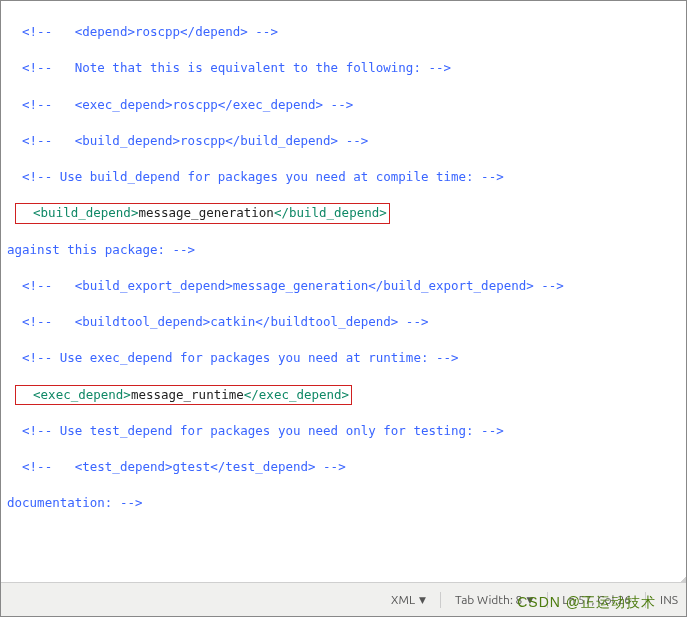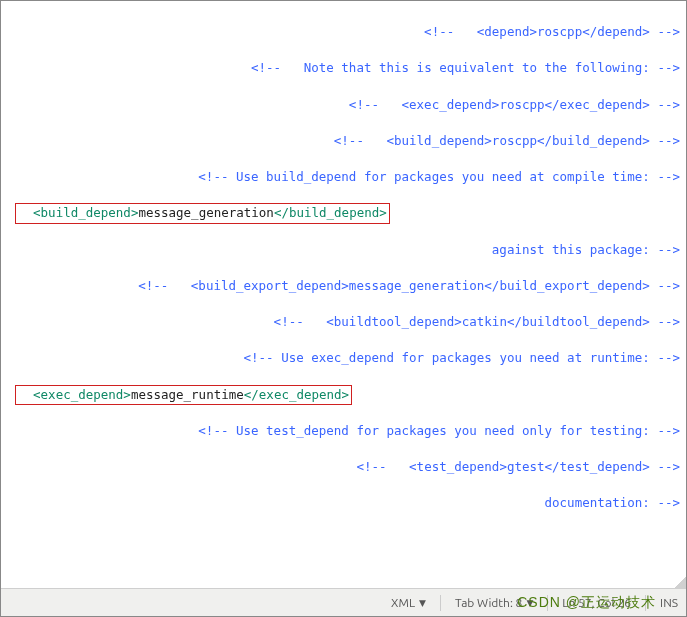--- a/index.html
+++ b/index.html
@@ -12,35 +12,35 @@
     overflow: hidden;
     position: relative;
     border: 1px solid #888;
   }
   .editor {
     padding: 4px 6px;
     line-height: 1.45;
     white-space: pre;
   }
   .line { display: block; }
-  .comment { color: #3a65ff; text-align: right; }
+  .comment { color: #3a65ff; }
   .tag { color: #0f8866; }
   .text { color: #222222; }
   .highlight {
     border: 1px solid #d02020;
     display: inline-block;
     padding: 0 2px;
     margin: -1px 8px;
   }
   .statusbar {
     position: absolute;
     bottom: 0;
     left: 0;
     right: 0;
-    height: 28px;
+    height: 34px;
     background: #f0f0ee;
     border-top: 1px solid #cfcfcf;
     display: flex;
     align-items: center;
     justify-content: flex-end;
     font-family: "Ubuntu", "DejaVu Sans", sans-serif;
     font-size: 12px;
     color: #555;
     padding: 0 8px;
     gap: 14px;

